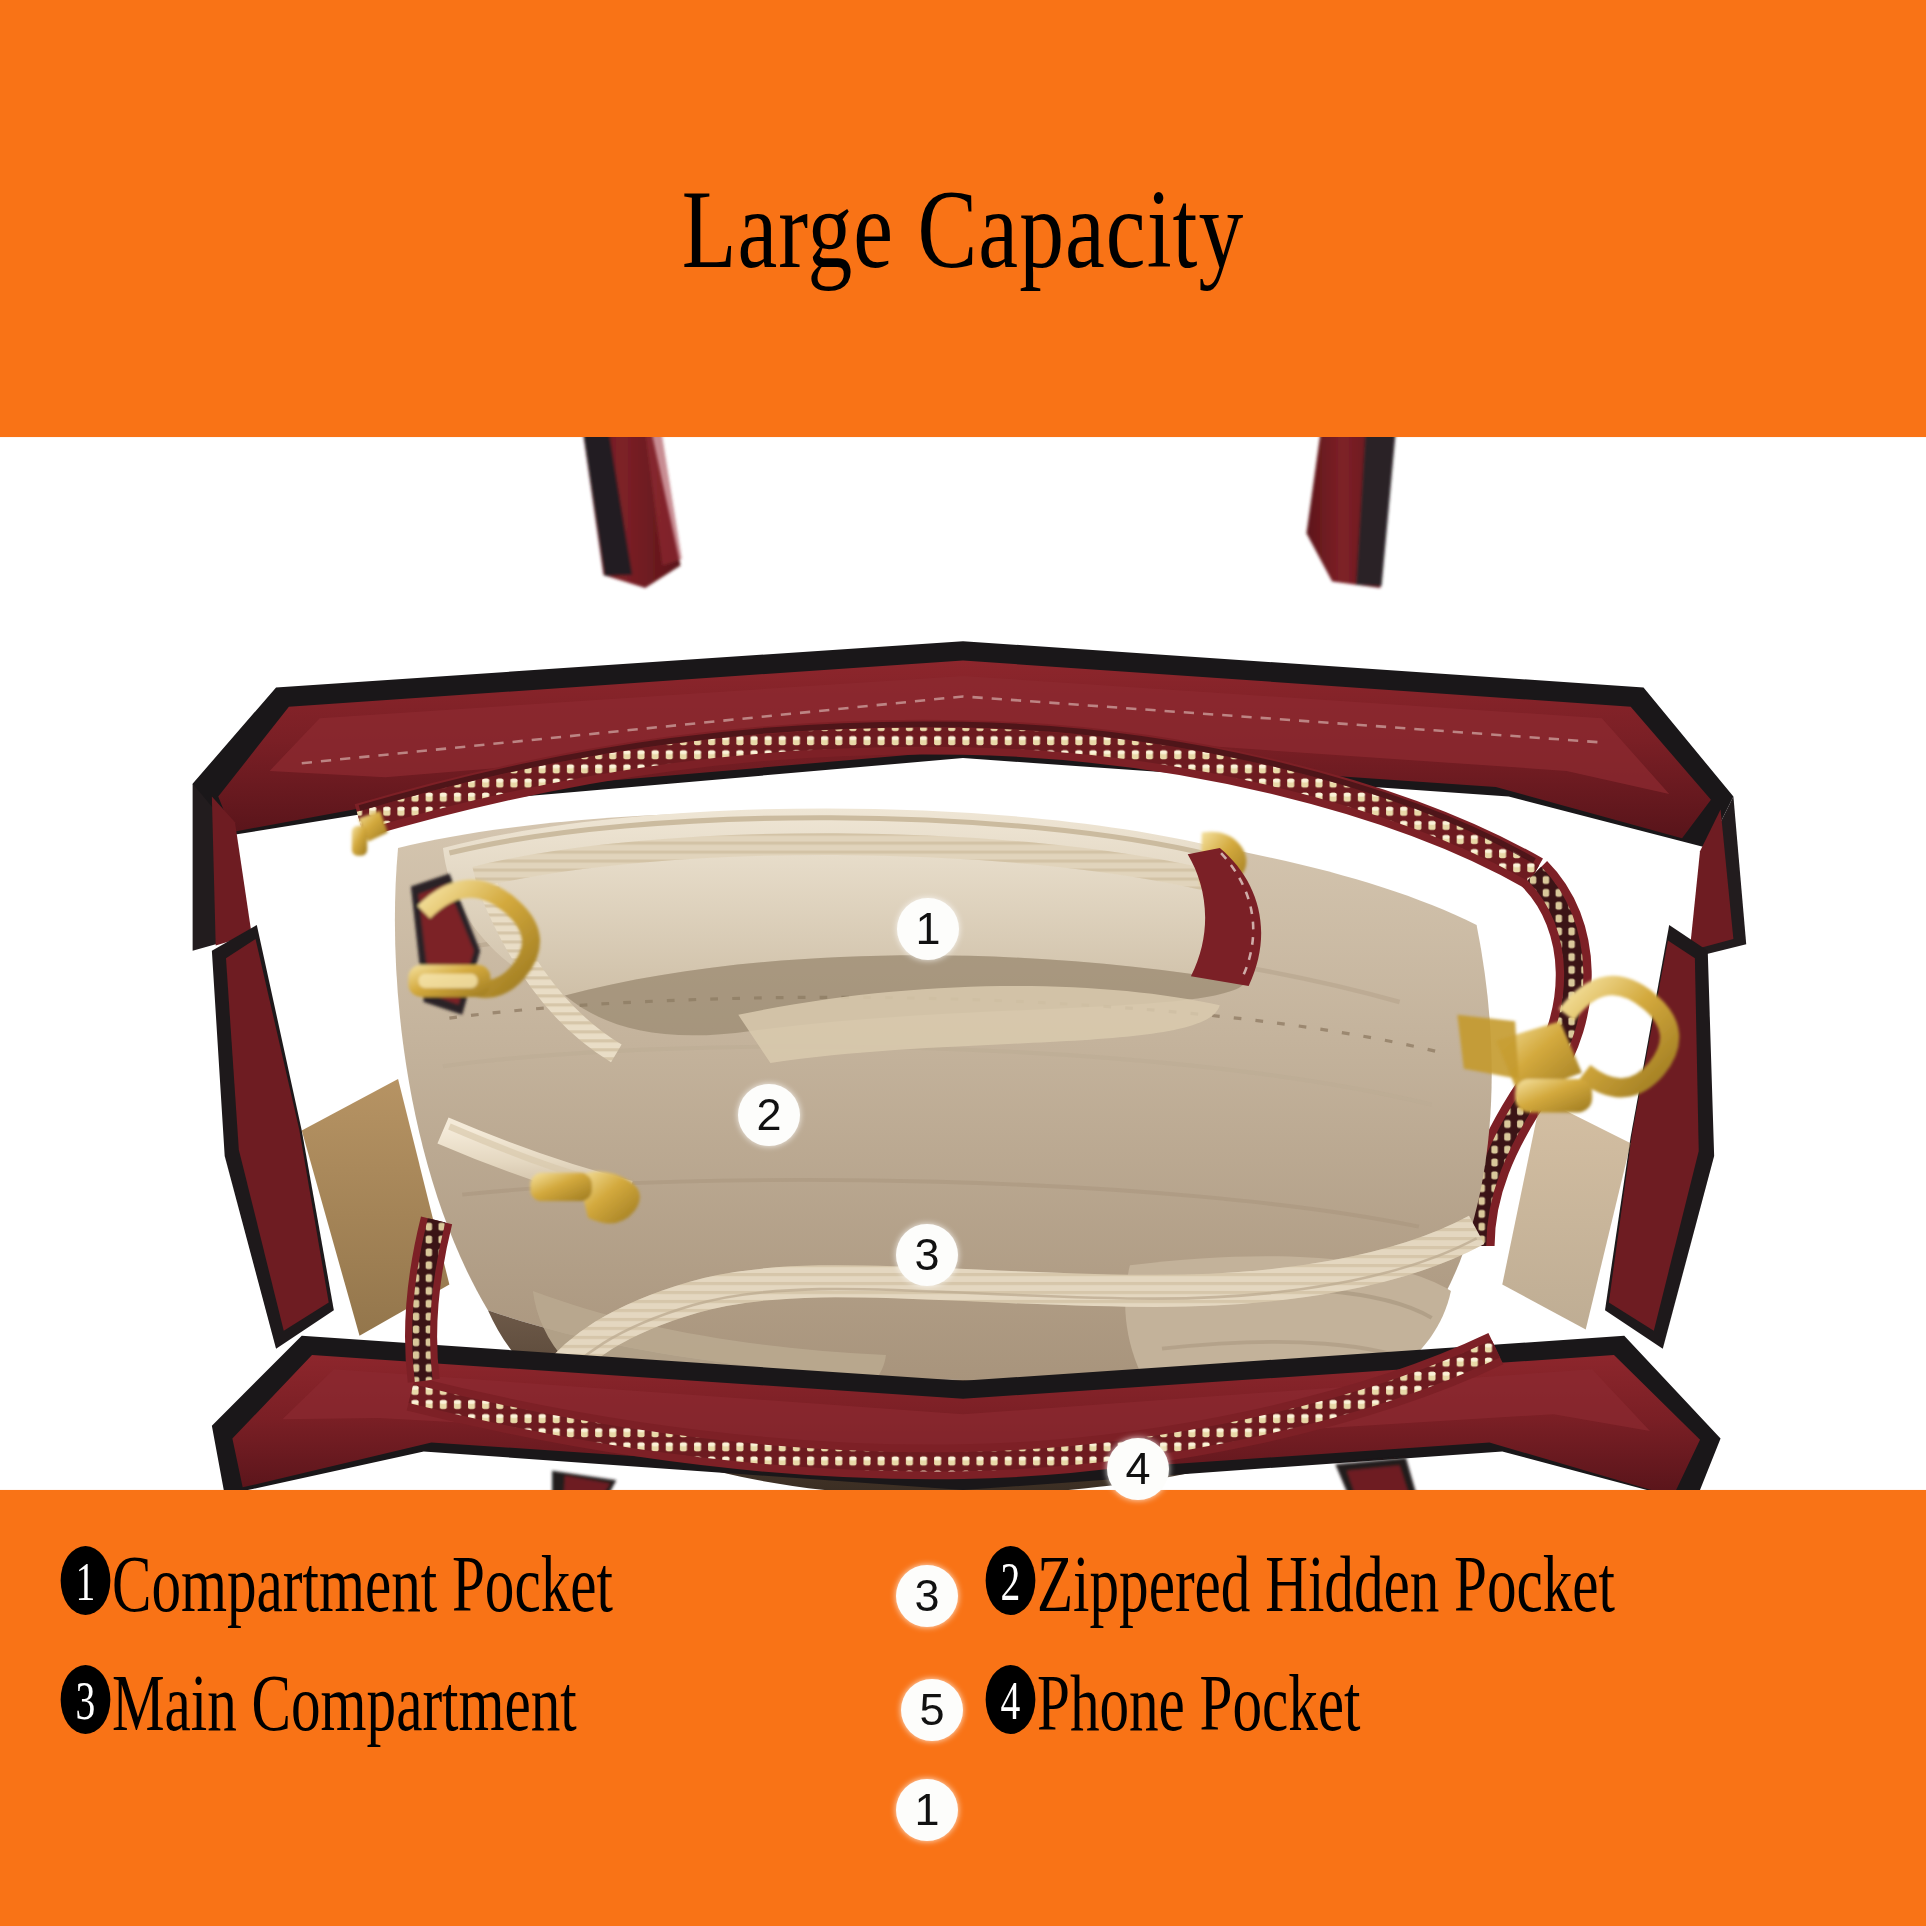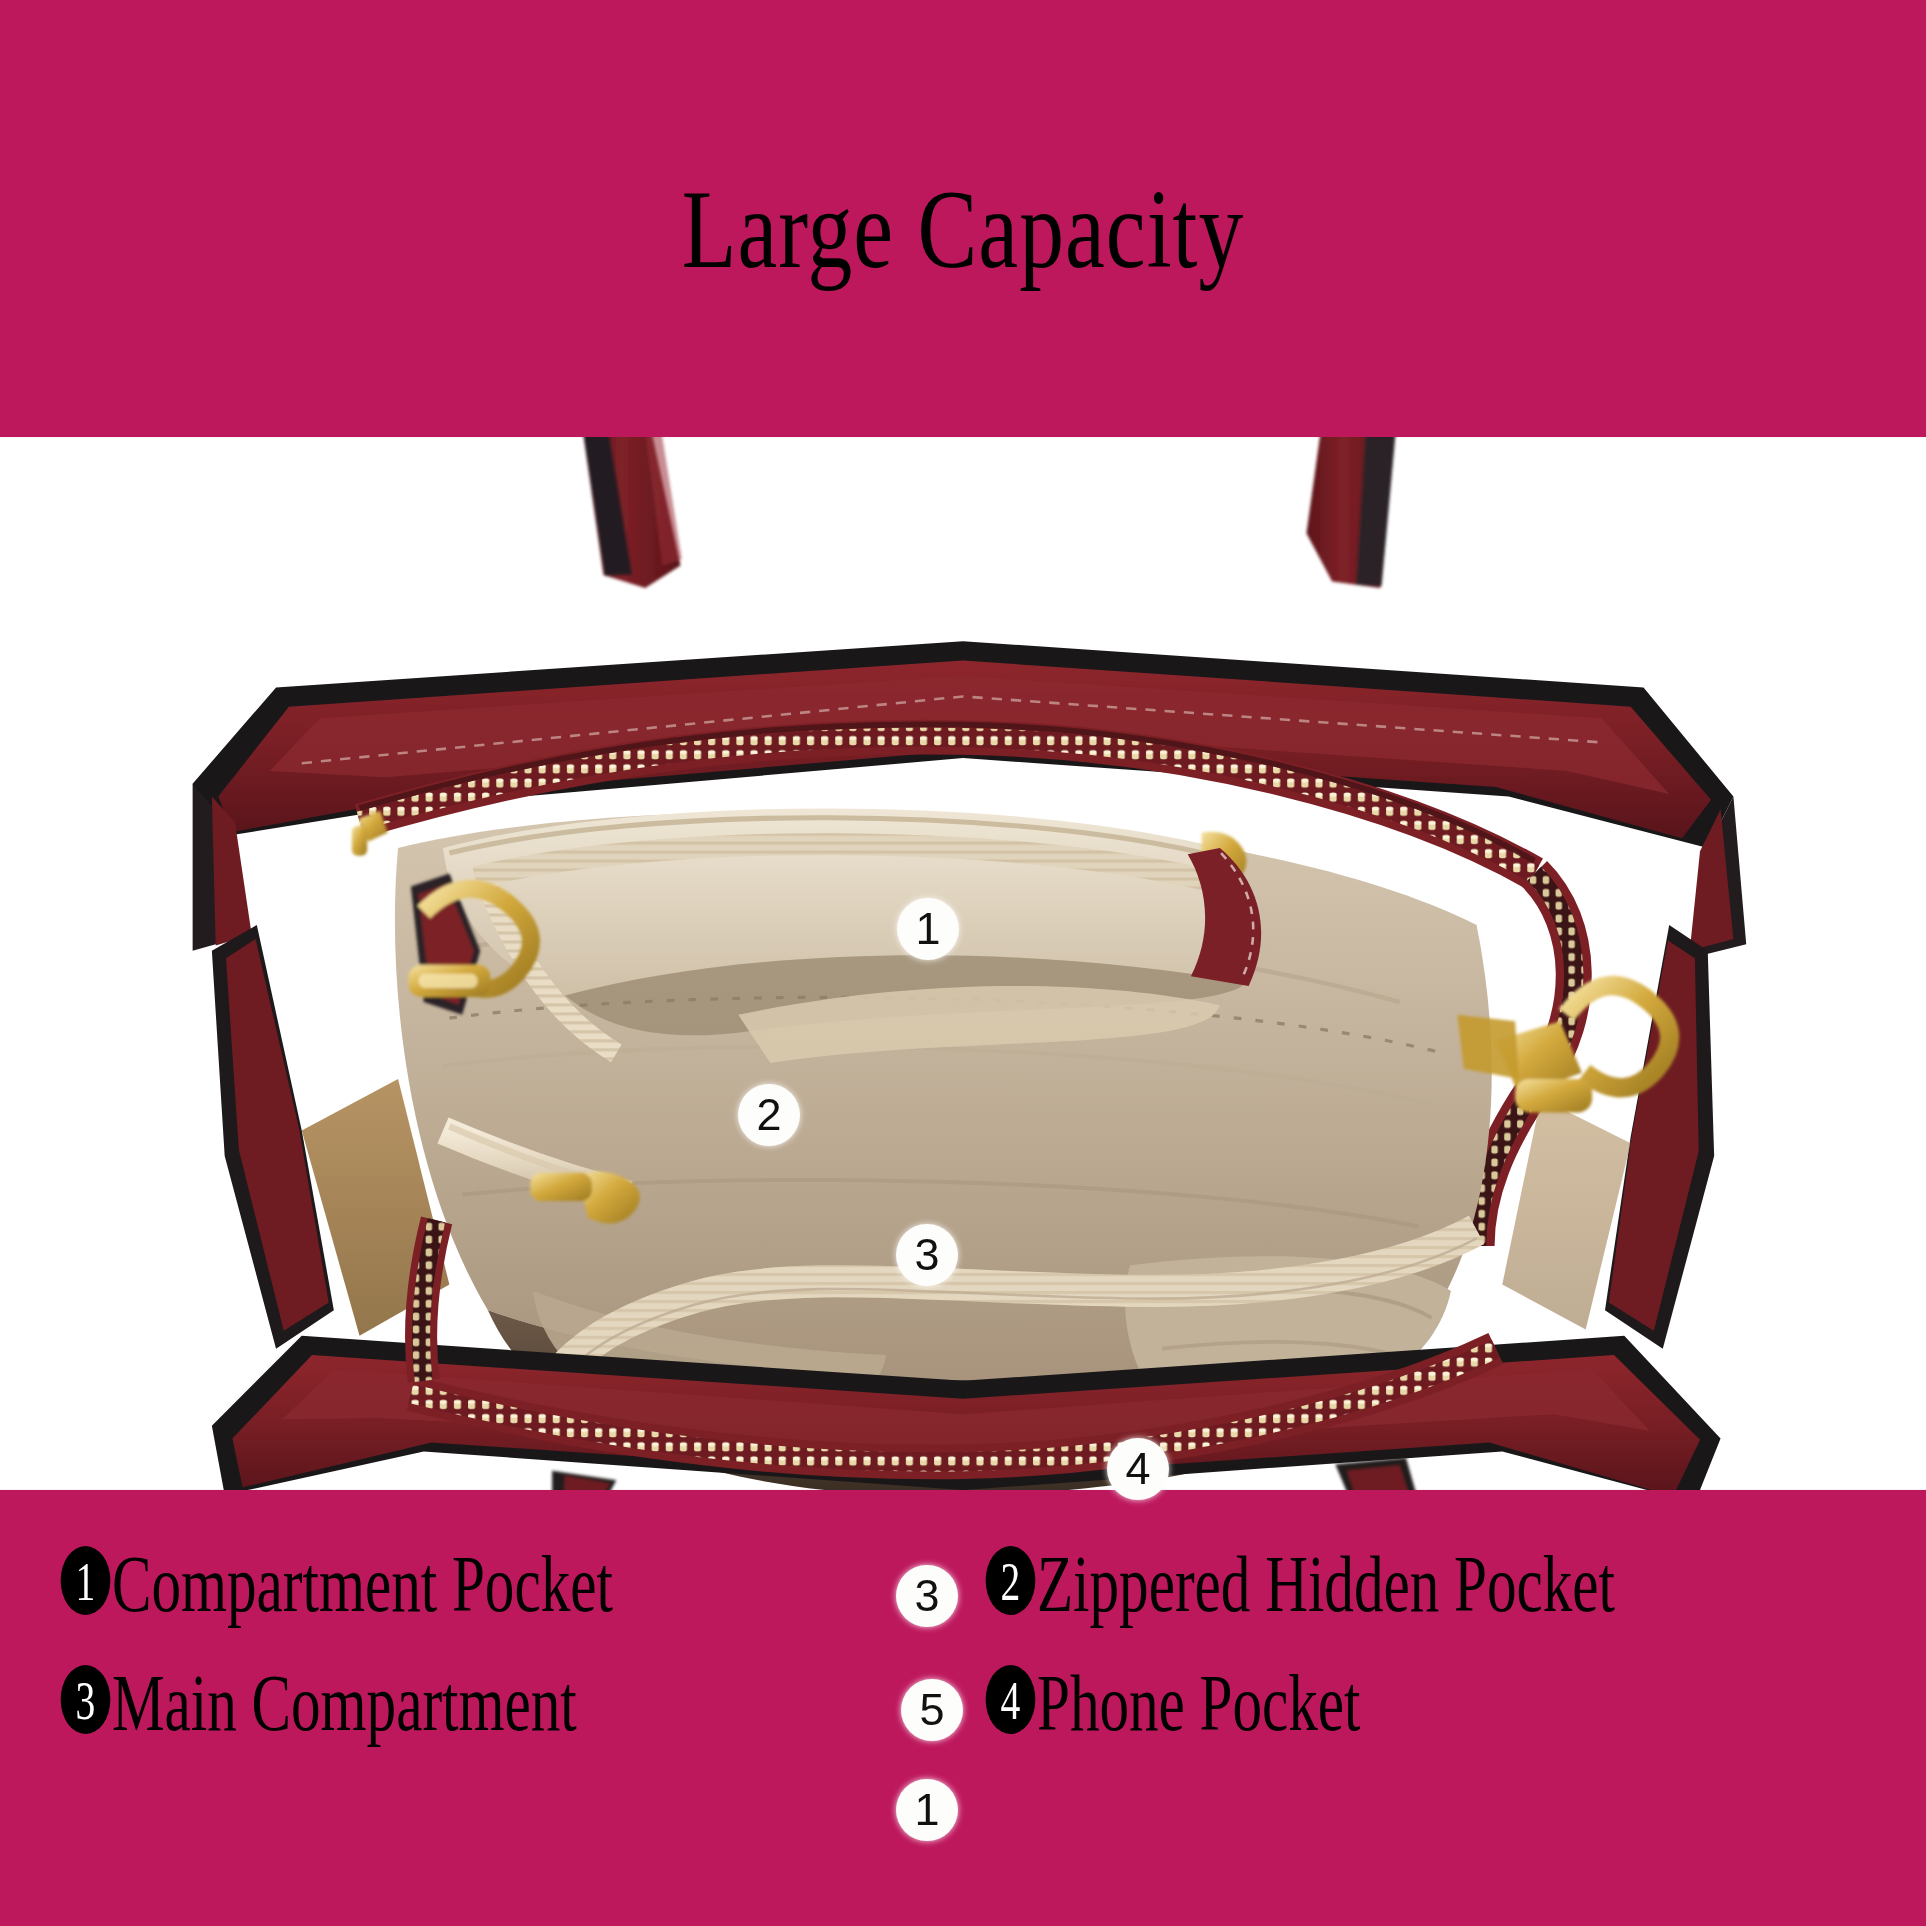--- a/index.html
+++ b/index.html
@@ -5,21 +5,21 @@
   html,body{margin:0;padding:0;}
   body{
     width:1926px;height:1926px;
     background:#ffffff;
     font-family:"Liberation Serif", serif;
     overflow:hidden;
     position:relative;
   }
   #page{
     position:absolute;inset:0;
-    background:#be185d;
+    background:#f97316;
   }
 
   
   .title{
     position:absolute;
     top:173px;left:0;width:1926px;
     text-align:center;
     font-family:"Liberation Serif", serif;
     font-size:112px;
     line-height:1;

